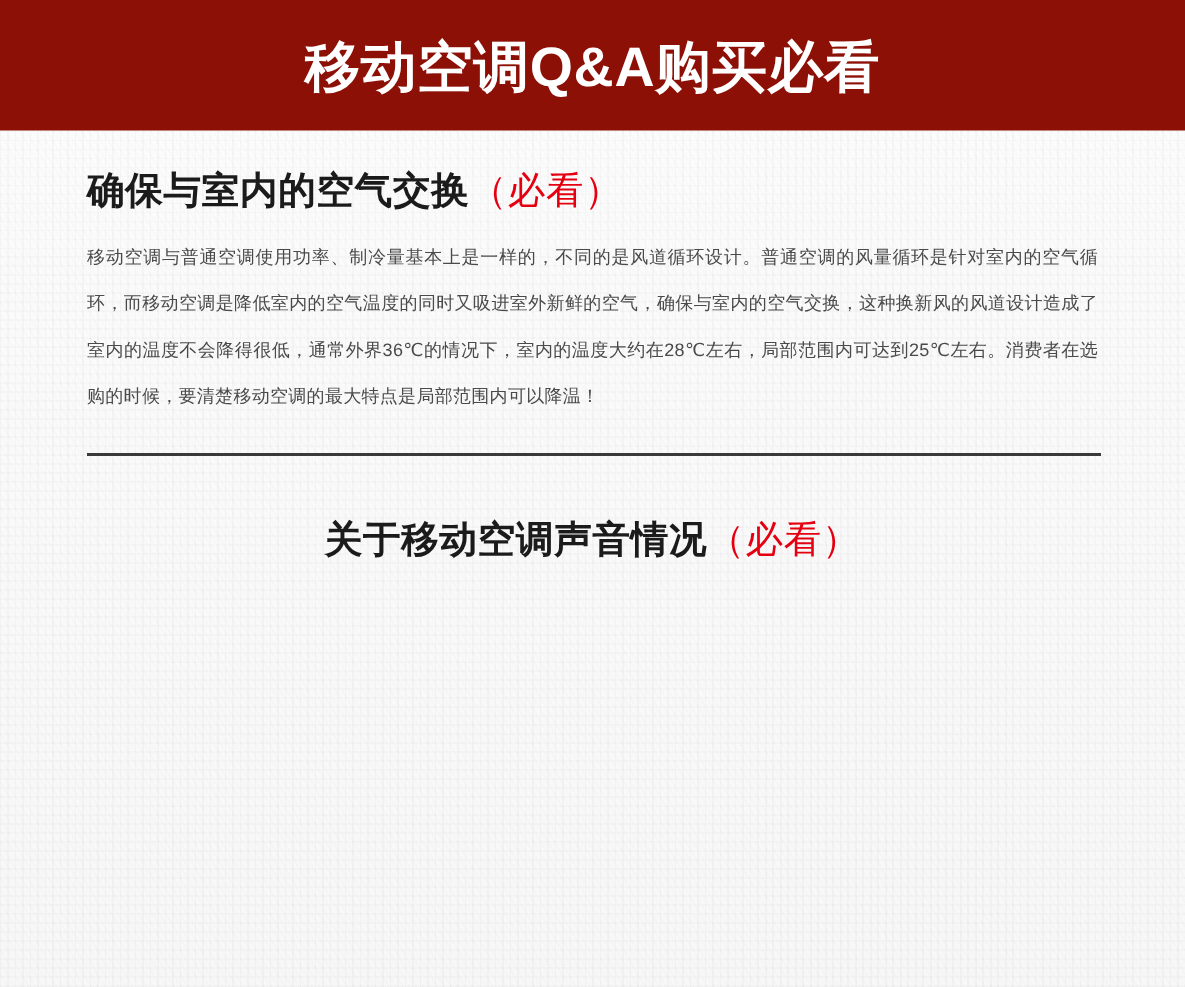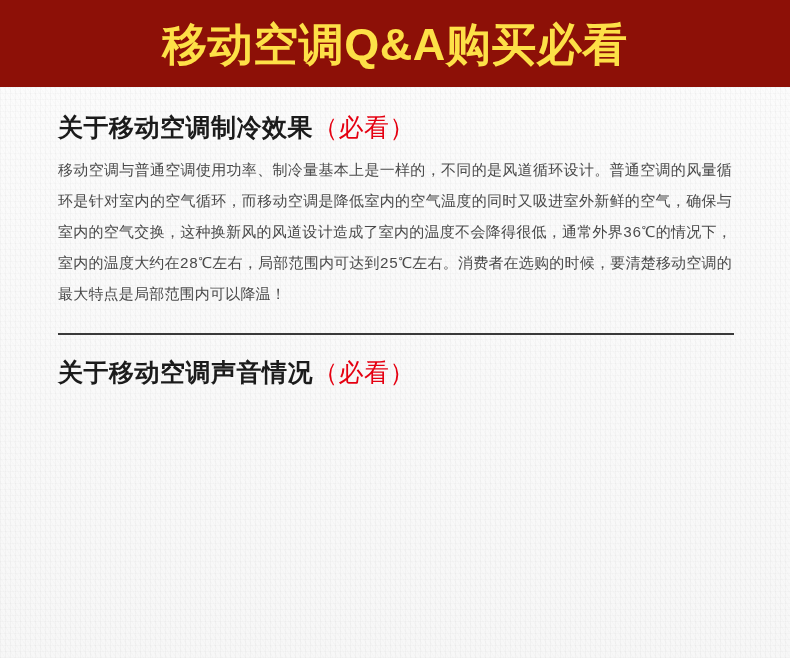--- a/index.html
+++ b/index.html
@@ -47,22 +47,22 @@
     left: 0;
     top: 0;
     width: 790px;
     height: 87px;
     background: #8d1007;
     display: flex;
     align-items: center;
     justify-content: center;
   }
   #banner-title {
-    color: #fde047;
-    font-size: 45px;
+    color: #ffffff;
+    font-size: 37px;
     font-weight: bold;
     letter-spacing: 0.5px;
     line-height: 1;
     white-space: nowrap;
     padding-top: 2px;
   }
 
   
   #content {
     position: absolute;
@@ -77,35 +77,34 @@
 
   .section-heading {
     font-size: 25px;
     font-weight: bold;
     color: #1b1b1b;
     letter-spacing: 0.5px;
     white-space: nowrap;
     line-height: 1;
   }
   #section-1-heading { margin-top: 28px; }
-  #section-2-heading { margin-top: 25px; }
+  #section-2-heading { margin-top: 44px; text-align: center; }
 
   .heading-note {
     color: #e50011;
     font-weight: normal;
   }
 
   .body-text {
-    font-size: 15px;
+    font-size: 12px;
     color: #4a4a4a;
     line-height: 31px;
     letter-spacing: 0.2px;
     text-align: justify;
     text-justify: inter-ideograph;
-    font-family: Liberation Mono, monospace;
   }
   #section-1-body { margin-top: 16px; }
   #section-2-body { margin-top: 16px; }
 
   .warn {
     color: #e50011;
     font-weight: bold;
   }
 
   
@@ -124,21 +123,21 @@
 
 <div id="page">
 
   <div id="banner">
     <div id="banner-title">移动空调Q&amp;A购买必看</div>
   </div>
 
   <div id="content">
 
     <div class="section">
-      <div id="section-1-heading" class="section-heading"><span>关于移动空调制冷效果</span><span class="heading-note">（必看）</span></div>
+      <div id="section-1-heading" class="section-heading"><span>确保与室内的空气交换</span><span class="heading-note">（必看）</span></div>
 
       <div id="section-1-body" class="body-text"><span>移动空调与普通空调使用功率、制冷量基本上是一样的，不同的是风道循环设计。普通空调的风量循环是针对室内的空气循环，而移动空调是降低室内的空气温度的同时又吸进室外新鲜的空气，确保与室内的空气交换，这种换新风的风道设计造成了室内的温度不会降得很低，通常外界36℃的情况下，室内的温度大约在28℃左右，局部范围内可达到25℃左右。消费者在选购的时候，要清楚移动空调的最大特点是局部范围内可以降温！</span></div>
     </div>
 
     <div id="divider-wrap">
       <div id="divider"></div>
     </div>
 
     <div class="section">
       <div id="section-2-heading" class="section-heading"><span>关于移动空调声音情况</span><span class="heading-note">（必看）</span></div>

